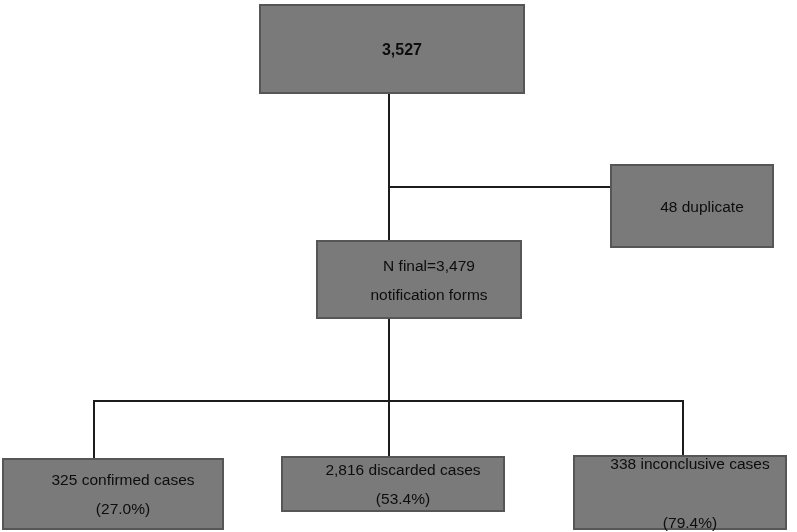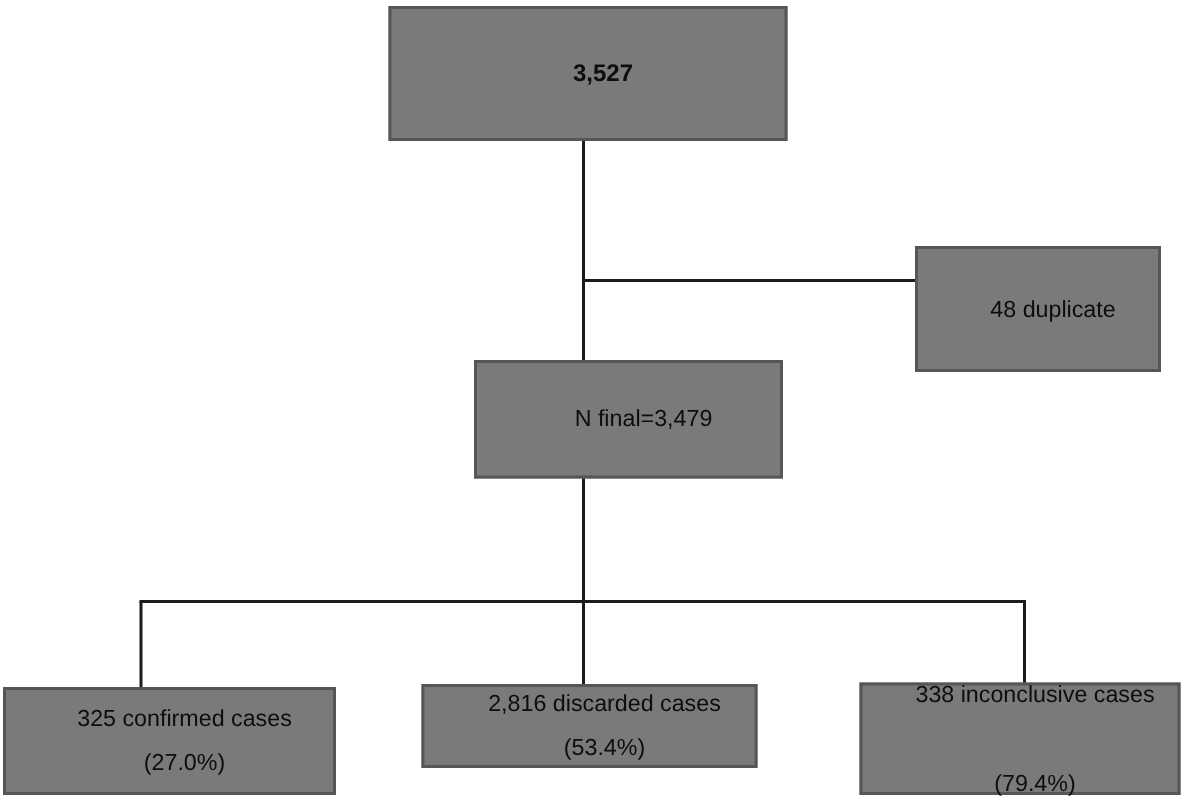--- a/index.html
+++ b/index.html
@@ -72,20 +72,21 @@
   <div class="node bold node-top">
     <span>3,527</span>
   </div>
 
   <div class="node node-duplicate">
     <span>48 duplicate</span>
   </div>
 
   <div class="node node-final">
     <span>N final=3,479</span>
+    <span>notification forms</span>
   </div>
 
   <div class="node node-confirmed">
     <span>325 confirmed cases</span>
     <span>(27.0%)</span>
   </div>
 
   <div class="node node-discarded">
     <span>2,816 discarded cases</span>
     <span>(53.4%)</span>

